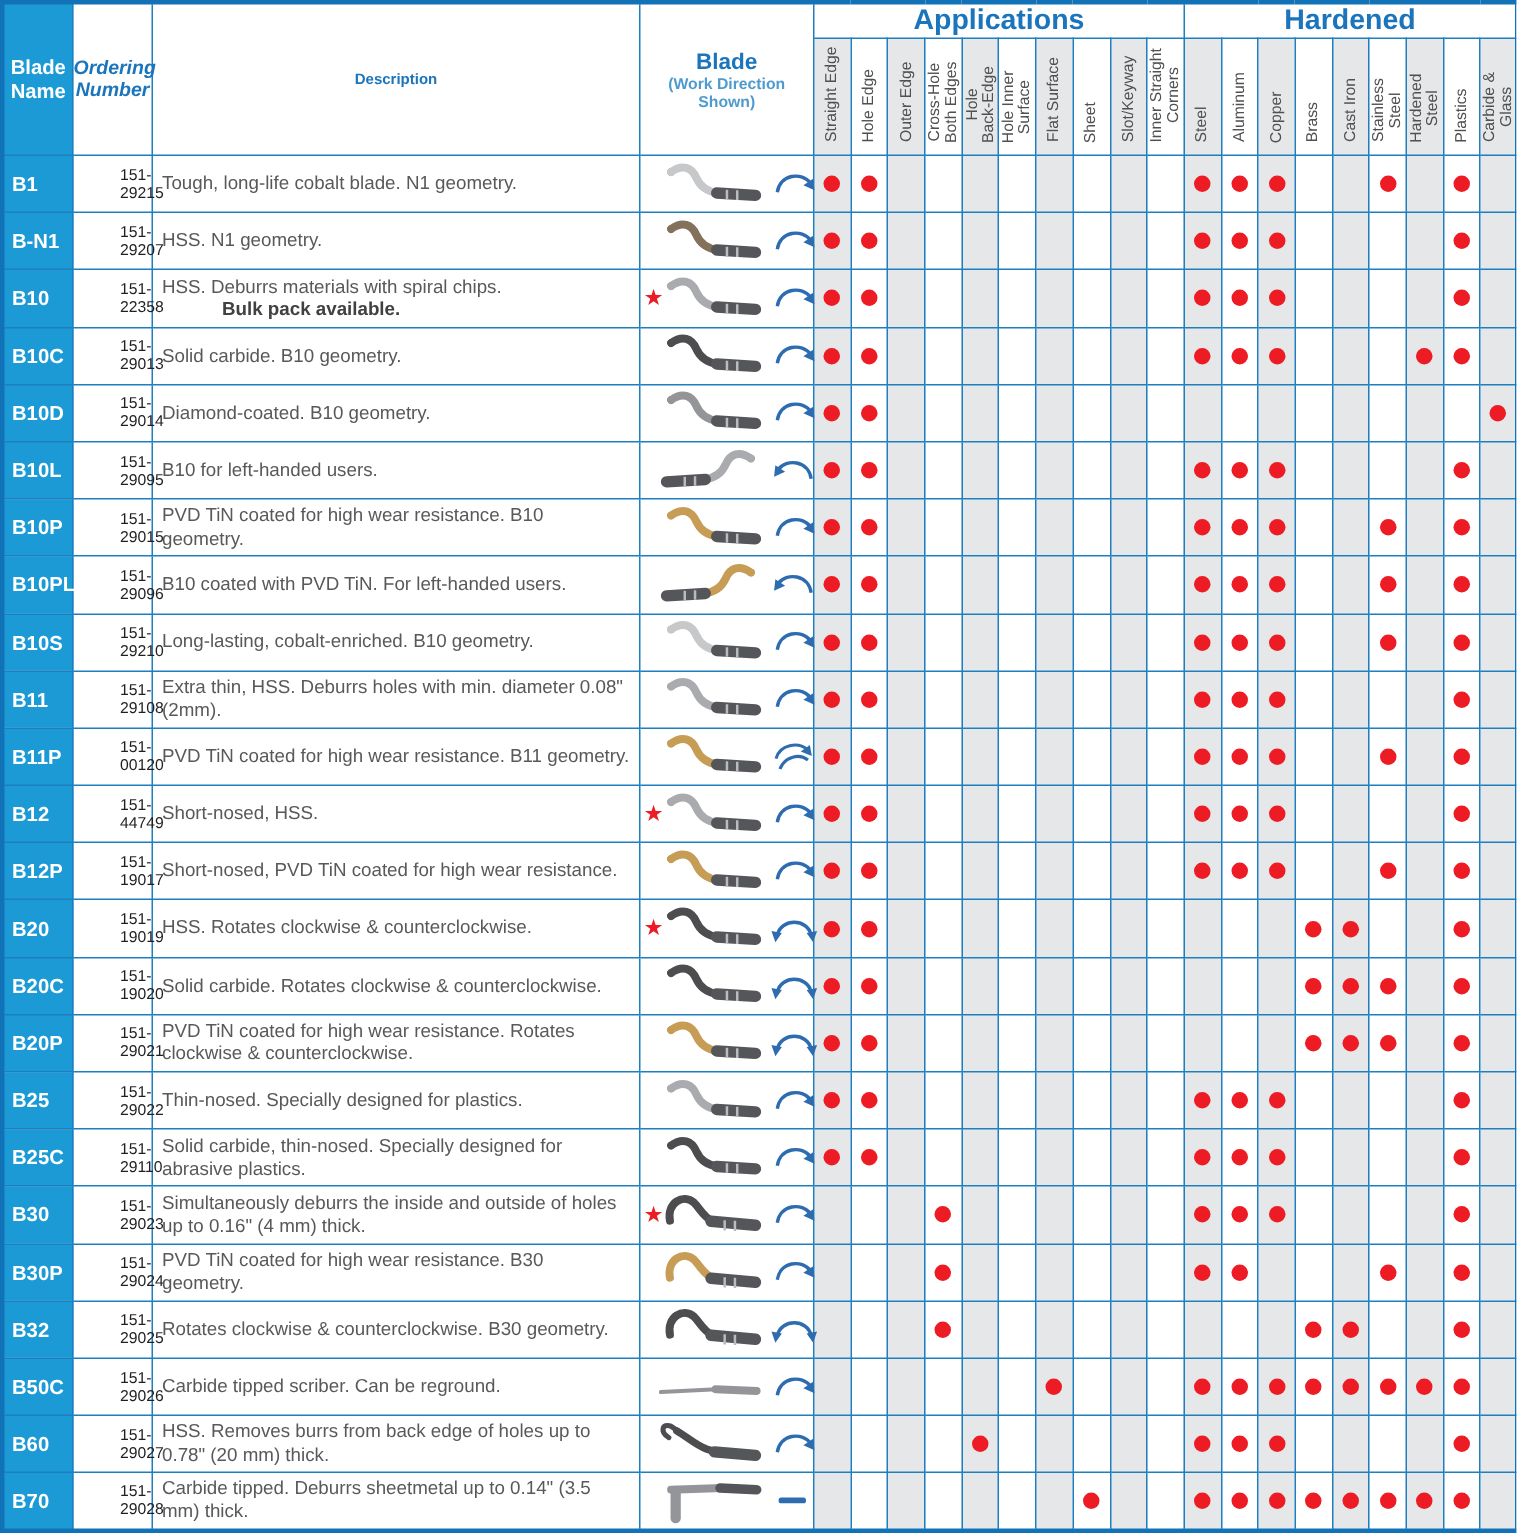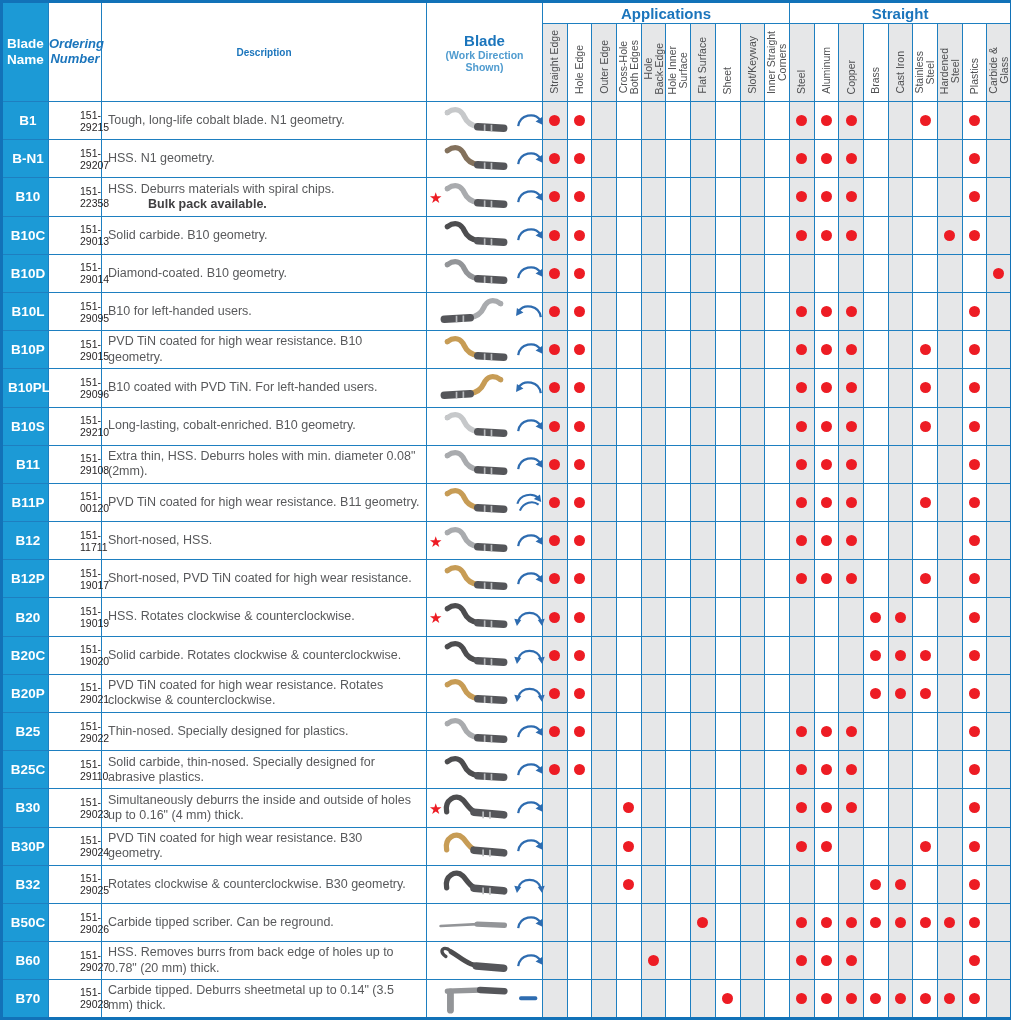--- a/index.html
+++ b/index.html
@@ -10,27 +10,27 @@
   table{border:3px solid #1272b8;}
   th,td{border:1.5px solid #1e7fc0;padding:0;box-sizing:border-box;}
   thead tr.grouprow{height:22px;}
   thead tr.rotrow{height:78px;}
   th{background:#fff;color:#1b75bc;font-weight:bold;}
   th.th-name{background:#1c9ad6;color:#fff;font-size:13.5px;line-height:1.15;white-space:pre-line;}
   th.th-order{font-size:13px;line-height:1.15;white-space:pre-line;font-style:italic;}
   th.th-desc{font-size:10px;}
   th.th-blade .main{font-size:15px;font-weight:bold;}
   th.th-blade .sub{font-size:10.5px;font-weight:bold;color:#4f9bcf;}
-  th.group{font-size:15px;}
+  th.group{font-size:19px;}
   th.rot{vertical-align:bottom;font-weight:normal;}
   th.rot span{display:inline-block;writing-mode:vertical-rl;transform:rotate(180deg);
     font-size:10.5px;line-height:11px;color:#4f5052;white-space:pre-line;padding-top:3px;max-height:74px;}
   .shade{background:#e6e7e8;}
   tbody tr{height:38.2px;}
-  td.name{background:#1c9ad6;color:#fff;font-weight:bold;font-size:13.5px;padding-left:5px;text-align:center;}
+  td.name{background:#1c9ad6;color:#fff;font-weight:bold;font-size:13.5px;padding-left:5px;}
   td.order{font-size:10.5px;color:#231f20;text-align:center;padding-left:31px;}
   td.desc{font-size:12.5px;color:#58595b;padding:2px 6px;line-height:1.22;}
   td.desc b{color:#414042;margin-left:40px;}
   td.bladecell{position:relative;padding-left:13px;}
   td.bladecell .inner{display:flex;align-items:center;justify-content:center;gap:1px;height:100%;}
   .star{position:absolute;left:2px;top:50%;transform:translateY(-50%);color:#ed1c24;font-size:15px;line-height:1;}
   svg.blade{width:76px;height:34px;flex:none;}
   svg.arr{width:33px;height:30px;flex:none;}
   td.mark{text-align:center;vertical-align:middle;line-height:0;}
   .dot{display:inline-block;width:11px;height:11px;border-radius:50%;background:#ed1c24;}
@@ -70,21 +70,21 @@
         <th rowspan="2" class="th-name">Blade
 Name</th>
         <th rowspan="2" class="th-order">Ordering
 Number</th>
         <th rowspan="2" class="th-desc">Description</th>
         <th rowspan="2" class="th-blade">
           <div class="main">Blade</div>
           <div class="sub">(Work Direction Shown)</div>
         </th>
         <th colspan="10" class="group">Applications</th>
-        <th colspan="9" class="group">Straight</th>
+        <th colspan="9" class="group">Hardened</th>
       </tr>
       <tr class="rotrow" id="rot-row">
           <th class="rot shade"><span>Straight Edge</span></th>
           <th class="rot"><span>Hole Edge</span></th>
           <th class="rot shade"><span>Outer Edge</span></th>
           <th class="rot"><span>Cross-Hole
 Both Edges</span></th>
           <th class="rot shade"><span>Hole
 Back-Edge</span></th>
           <th class="rot"><span>Hole Inner
@@ -532,21 +532,21 @@
           <td class="mark shade"><span class="dot"></span></td>
           <td class="mark"></td>
           <td class="mark shade"></td>
           <td class="mark"><span class="dot"></span></td>
           <td class="mark shade"></td>
           <td class="mark"><span class="dot"></span></td>
           <td class="mark shade"></td>
         </tr>
         <tr>
           <td class="name">B12</td>
-          <td class="order">151-11711</td>
+          <td class="order">151-44749</td>
           <td class="desc"><span>Short-nosed, HSS.</span></td>
           <td class="bladecell">
             <span class="star">★</span>
             <div class="inner">
               <svg class="blade" viewBox="0 0 100 42">
                 <circle cx="15" cy="10" r="3.2" fill="#55565a"></circle>
          <path d="M15 10 C25 3 33 6 37 15 C41 24 48 27.5 56 28.5" fill="none" stroke="#a9abae" stroke-width="7" stroke-linecap="round"></path>
          <path d="M55 28.5 L89 30.5" stroke="#55565a" stroke-width="10" stroke-linecap="round"></path>
          <path d="M64 25.5 L64 34 M73 26 L73 34.5" stroke="#b9bbbe" stroke-width="2.2"></path>
               </svg>

